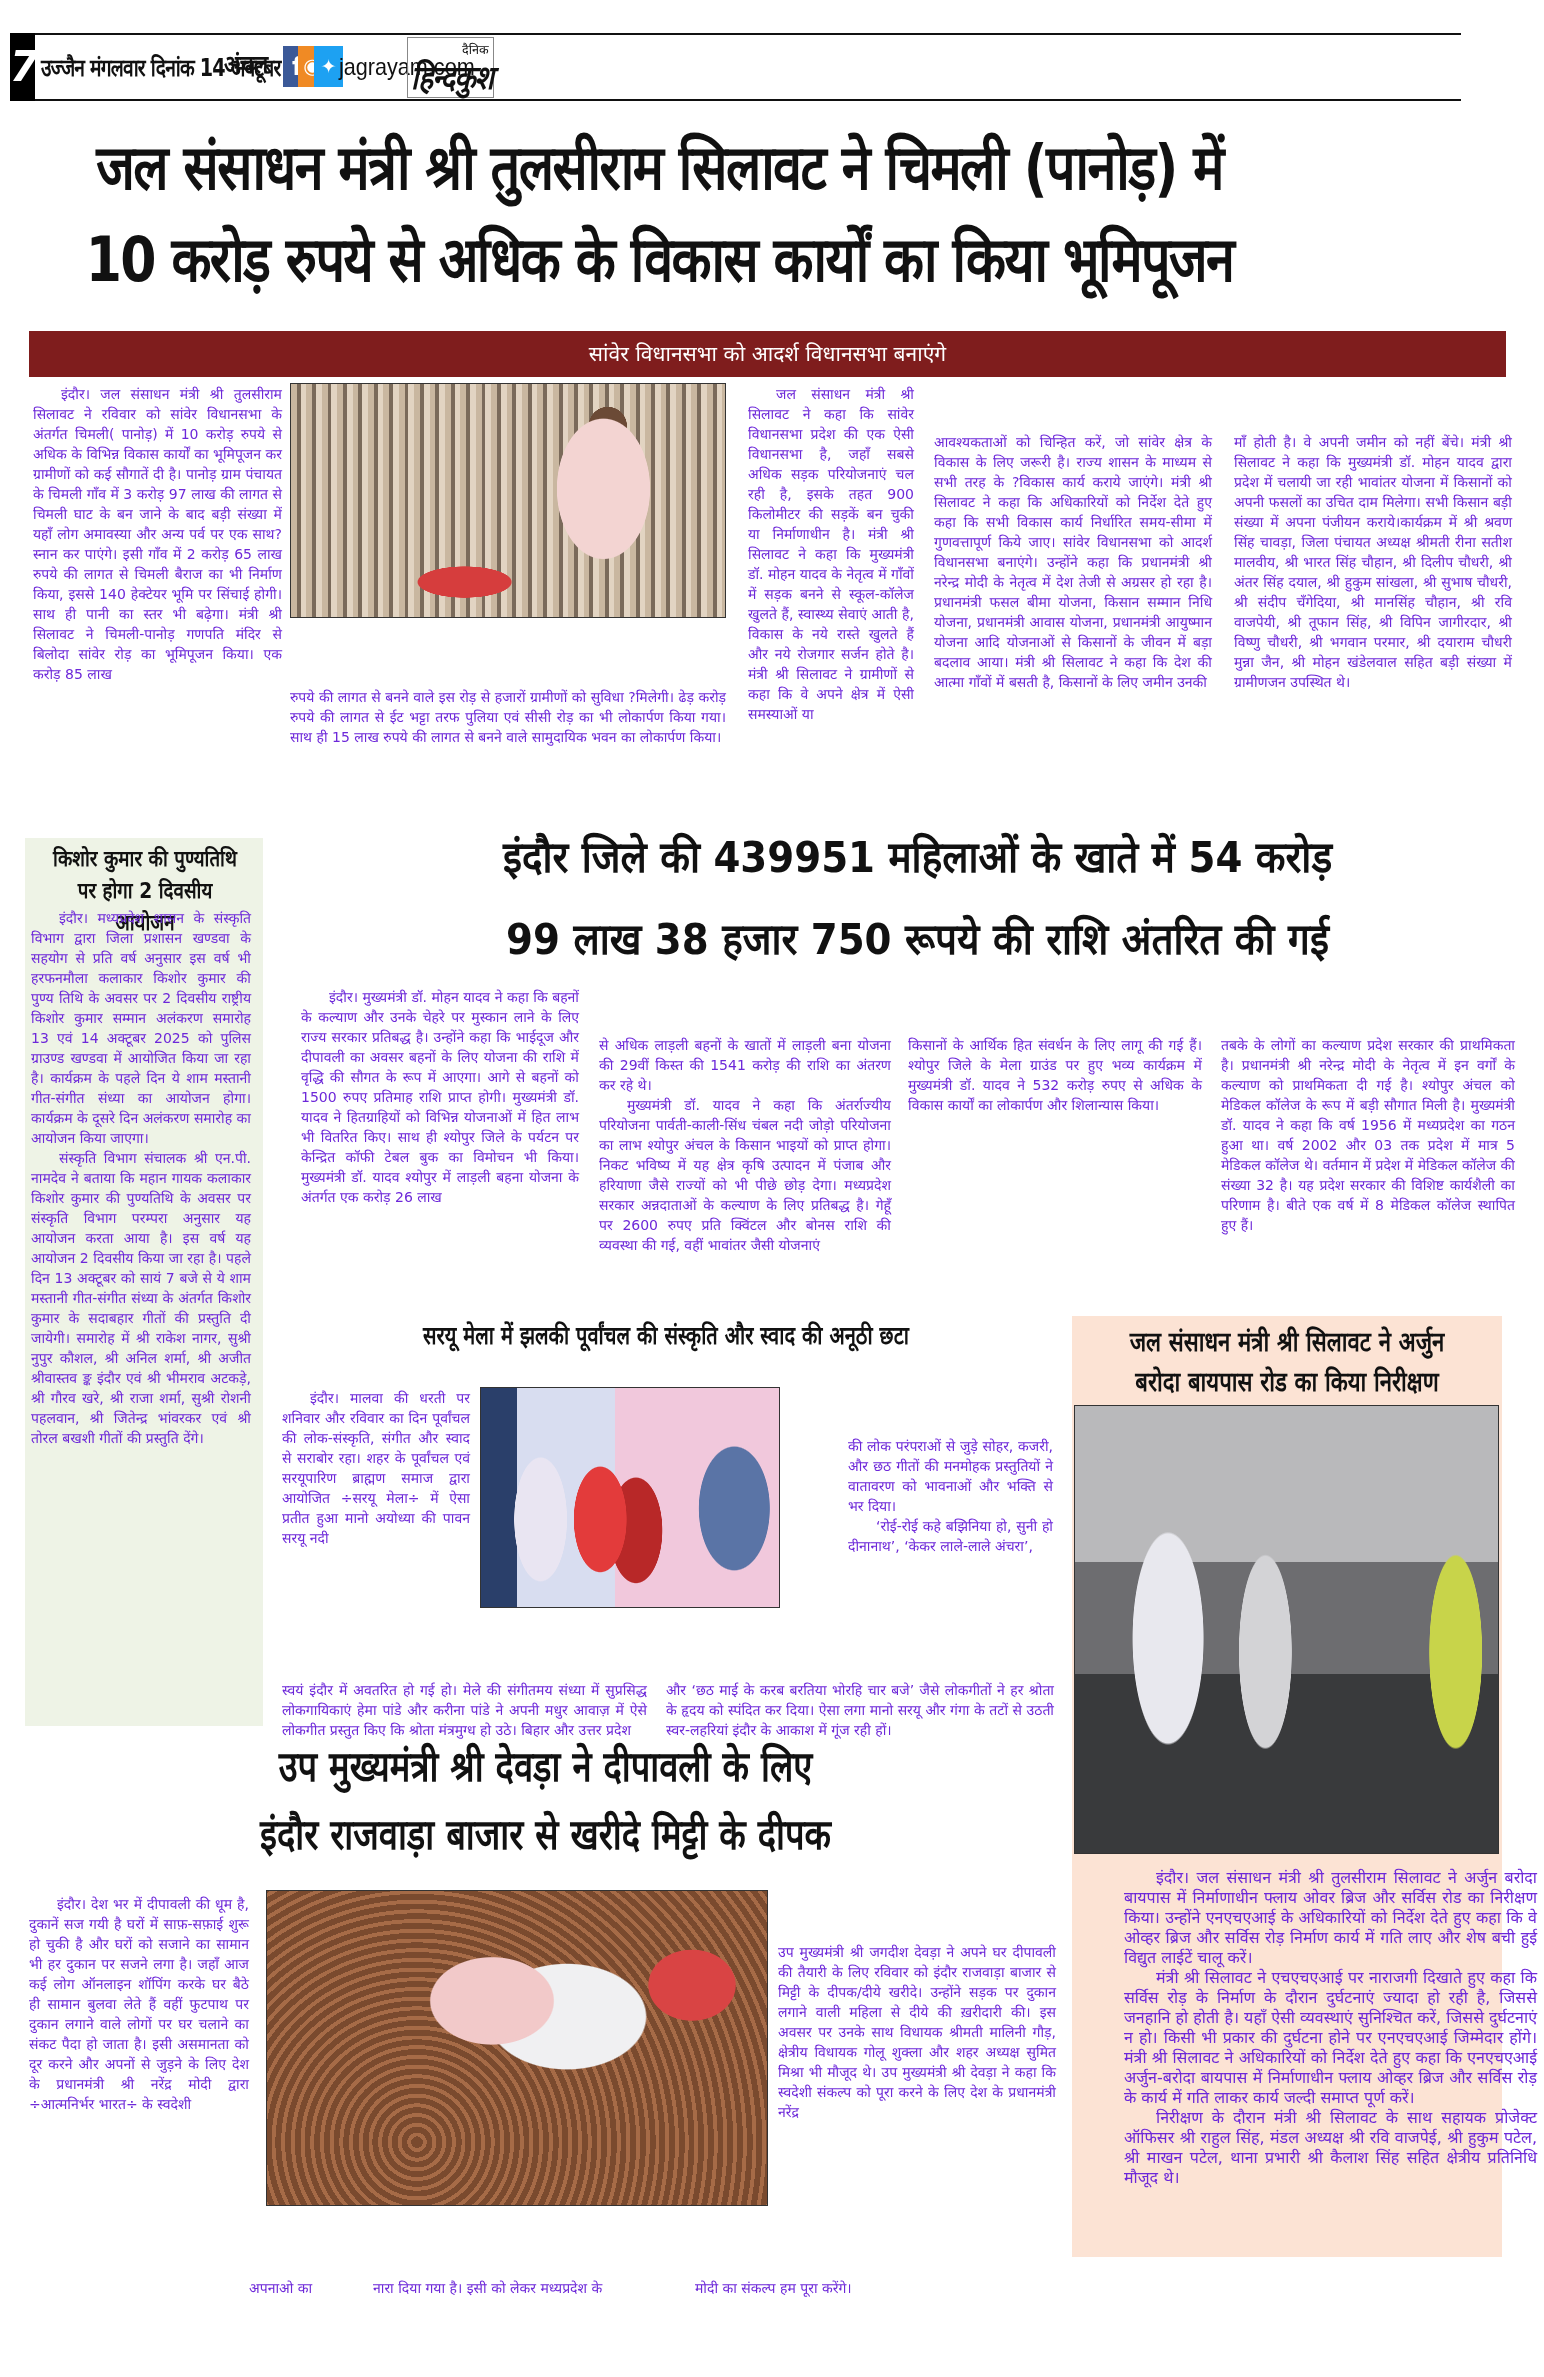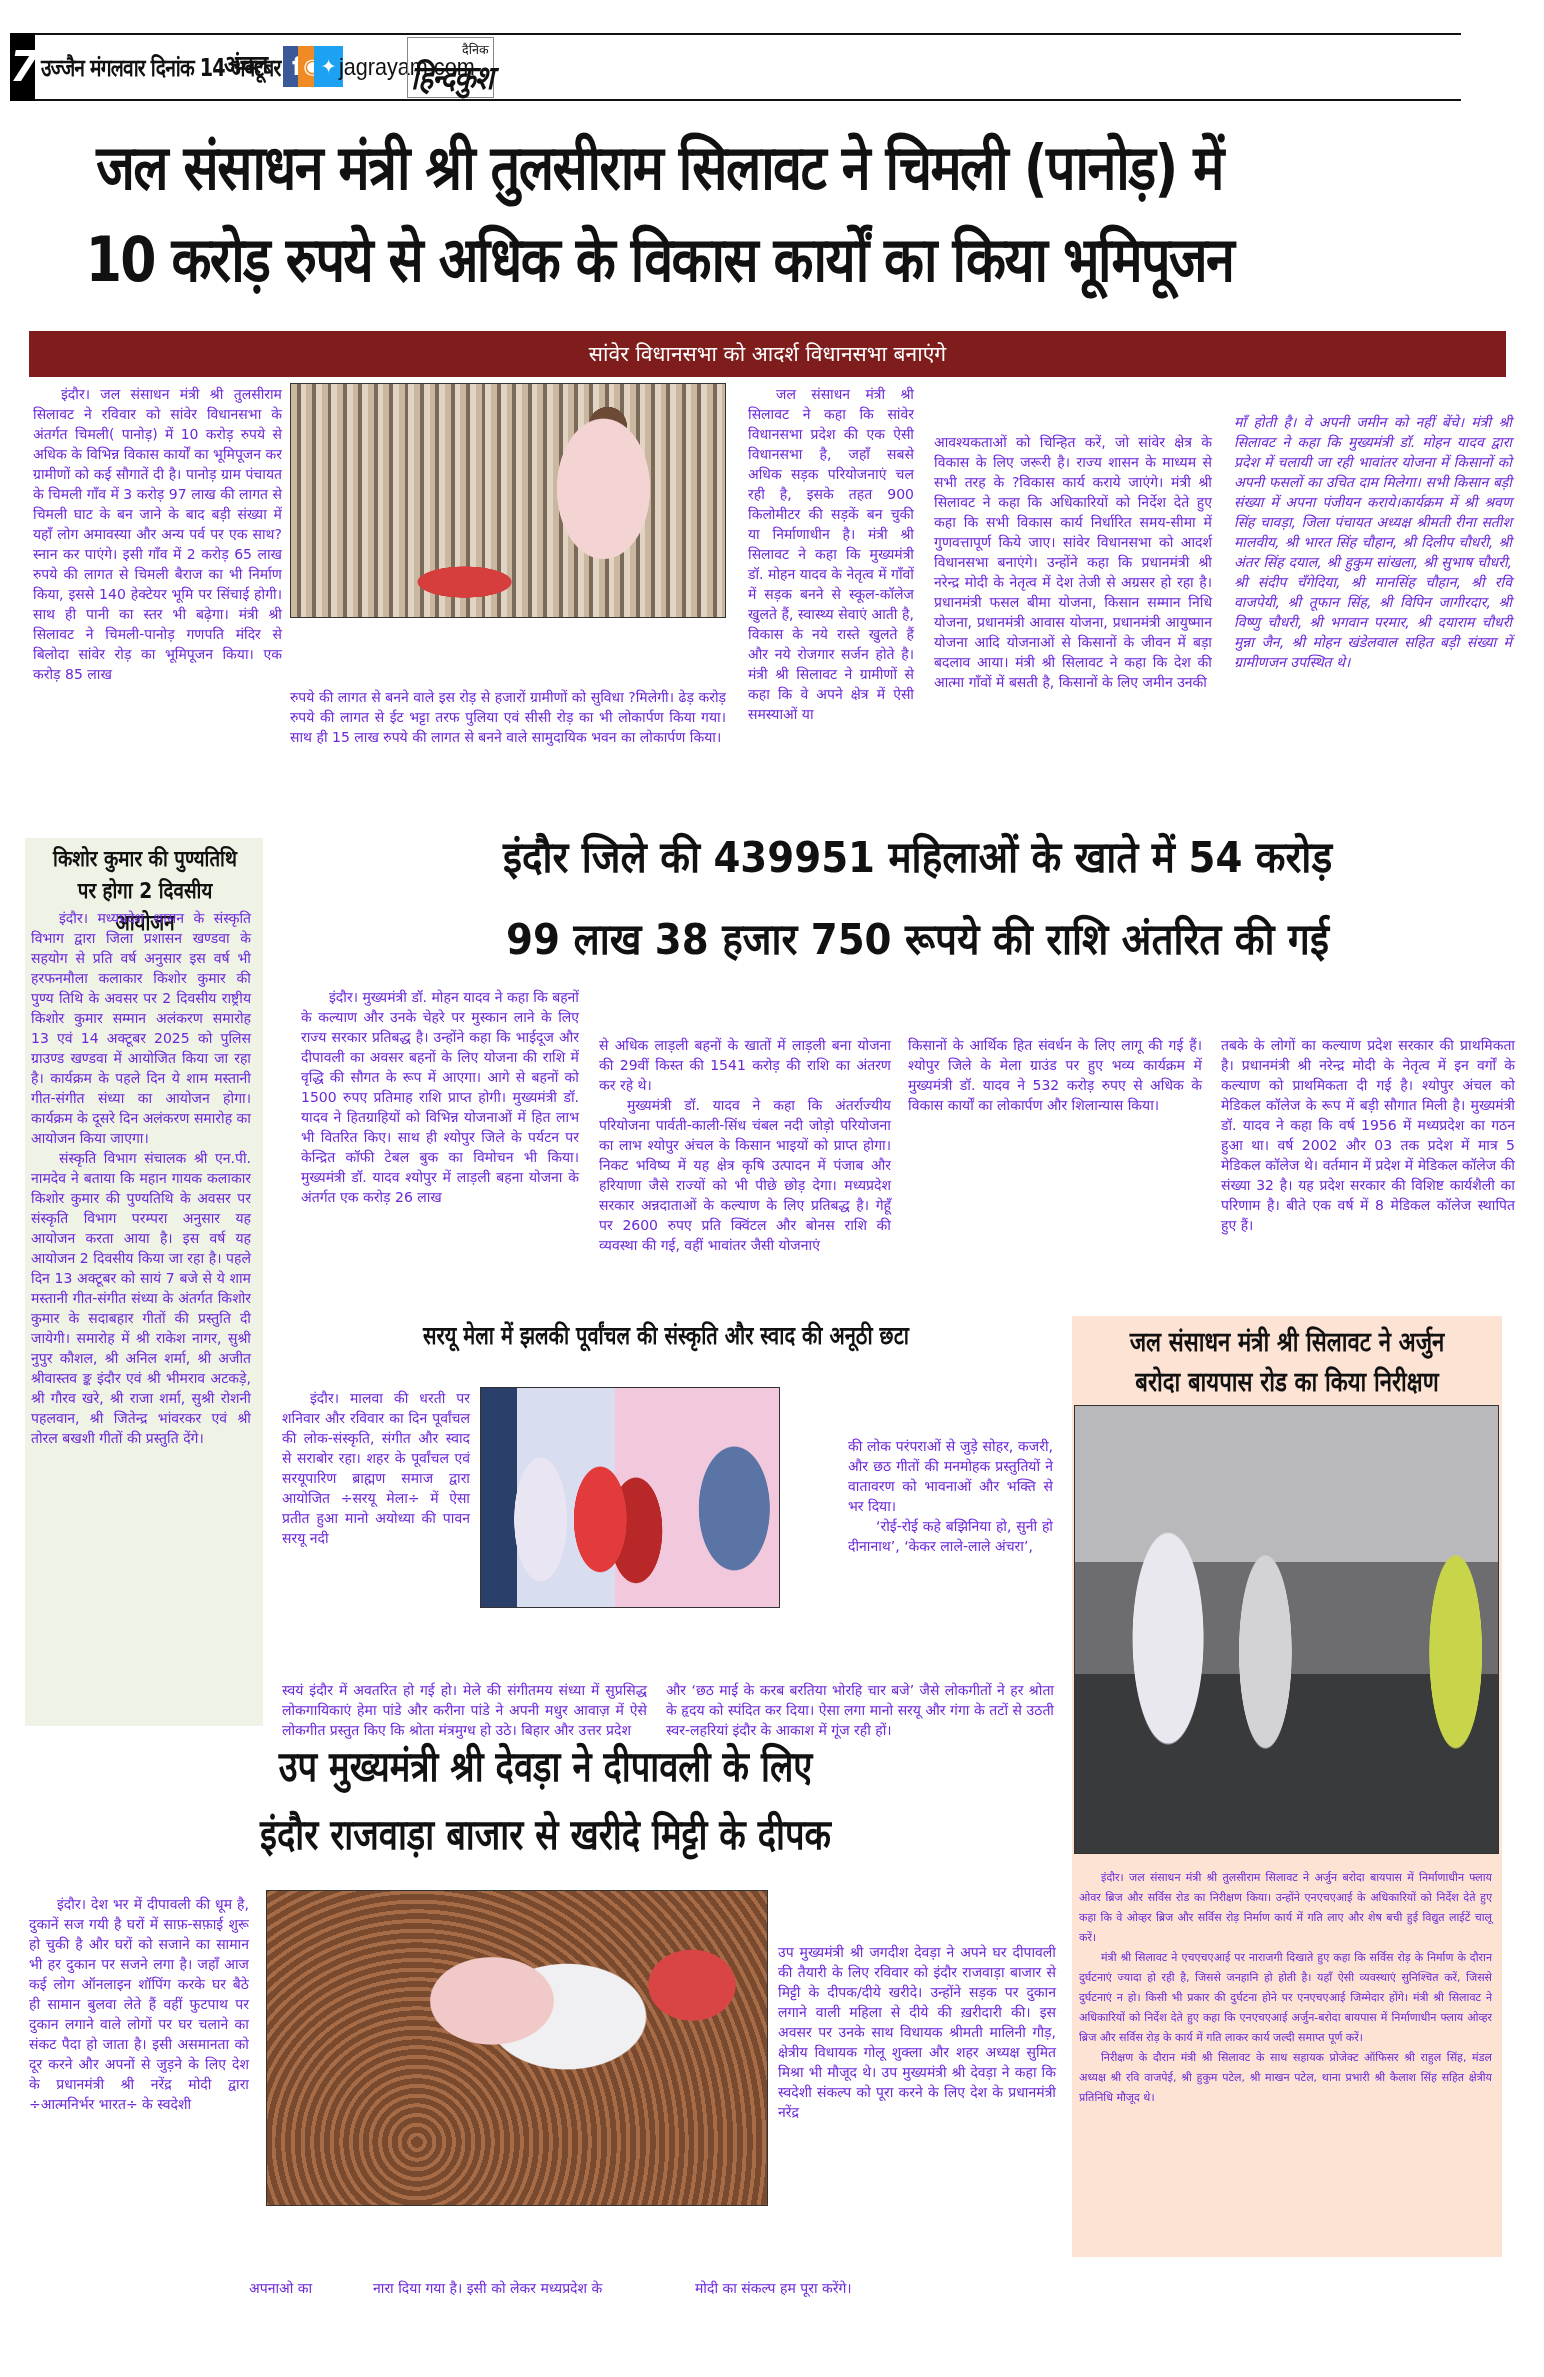--- a/index.html
+++ b/index.html
@@ -97,21 +97,21 @@
 <div class="photo photo-rally"></div>
 <div class="col" style="left:290px; top:639px; width:436px;">
   <p class="noind">रुपये की लागत से बनने वाले इस रोड़ से हजारों ग्रामीणों को सुविधा ?मिलेगी। ढेड़ करोड़ रुपये की लागत से ईट भट्टा तरफ पुलिया एवं सीसी रोड़ का भी लोकार्पण किया गया। साथ ही 15 लाख रुपये की लागत से बनने वाले सामुदायिक भवन का लोकार्पण किया।</p>
 </div>
 <div class="col" style="left:748px; top:384px; width:166px;">
   <p>जल संसाधन मंत्री श्री सिलावट ने कहा कि सांवेर विधानसभा प्रदेश की एक ऐसी विधानसभा है, जहाँ सबसे अधिक सड़क परियोजनाएं चल रही है, इसके तहत 900 किलोमीटर की सड़कें बन चुकी या निर्माणाधीन है। मंत्री श्री सिलावट ने कहा कि मुख्यमंत्री डॉ. मोहन यादव के नेतृत्व में गाँवों में सड़क बनने से स्कूल-कॉलेज खुलते हैं, स्वास्थ्य सेवाएं आती है, विकास के नये रास्ते खुलते हैं और नये रोजगार सर्जन होते है। मंत्री श्री सिलावट ने ग्रामीणों से कहा कि वे अपने क्षेत्र में ऐसी समस्याओं या</p>
 </div>
 <div class="col" style="left:934px; top:384px; width:278px;">
   <p class="noind">आवश्यकताओं को चिन्हित करें, जो सांवेर क्षेत्र के विकास के लिए जरूरी है। राज्य शासन के माध्यम से सभी तरह के ?विकास कार्य कराये जाएंगे। मंत्री श्री सिलावट ने कहा कि अधिकारियों को निर्देश देते हुए कहा कि सभी विकास कार्य निर्धारित समय-सीमा में गुणवत्तापूर्ण किये जाए। सांवेर विधानसभा को आदर्श विधानसभा बनाएंगे। उन्होंने कहा कि प्रधानमंत्री श्री नरेन्द्र मोदी के नेतृत्व में देश तेजी से अग्रसर हो रहा है। प्रधानमंत्री फसल बीमा योजना, किसान सम्मान निधि योजना, प्रधानमंत्री आवास योजना, प्रधानमंत्री आयुष्मान योजना आदि योजनाओं से किसानों के जीवन में बड़ा बदलाव आया। मंत्री श्री सिलावट ने कहा कि देश की आत्मा गाँवों में बसती है, किसानों के लिए जमीन उनकी</p>
 </div>
-<div class="col" style="left:1234px; top:364px; width:278px;font-style:italic;">
+<div class="col" style="left:1234px; top:384px; width:278px;">
   <p class="noind">माँ होती है। वे अपनी जमीन को नहीं बेंचे। मंत्री श्री सिलावट ने कहा कि मुख्यमंत्री डॉ. मोहन यादव द्वारा प्रदेश में चलायी जा रही भावांतर योजना में किसानों को अपनी फसलों का उचित दाम मिलेगा। सभी किसान बड़ी संख्या में अपना पंजीयन कराये।कार्यक्रम में श्री श्रवण सिंह चावड़ा, जिला पंचायत अध्यक्ष श्रीमती रीना सतीश मालवीय, श्री भारत सिंह चौहान, श्री दिलीप चौधरी, श्री अंतर सिंह दयाल, श्री हुकुम सांखला, श्री सुभाष चौधरी, श्री संदीप चँगेदिया, श्री मानसिंह चौहान, श्री रवि वाजपेयी, श्री तूफान सिंह, श्री विपिन जागीरदार, श्री विष्णु चौधरी, श्री भगवान परमार, श्री दयाराम चौधरी मुन्ना जैन, श्री मोहन खंडेलवाल सहित बड़ी संख्या में ग्रामीणजन उपस्थित थे।</p>
 </div>
 
 <div class="abs sidebar-green"></div>
 <div class="abs side-h">किशोर कुमार की पुण्यतिथि पर होगा 2 दिवसीय आयोजन</div>
 <div class="col" style="left:31px; top:908px; width:220px;">
   <p>इंदौर। मध्यप्रदेश शासन के संस्कृति विभाग द्वारा जिला प्रशासन खण्डवा के सहयोग से प्रति वर्ष अनुसार इस वर्ष भी हरफनमौला कलाकार किशोर कुमार की पुण्य तिथि के अवसर पर 2 दिवसीय राष्ट्रीय किशोर कुमार सम्मान अलंकरण समारोह 13 एवं 14 अक्टूबर 2025 को पुलिस ग्राउण्ड खण्डवा में आयोजित किया जा रहा है। कार्यक्रम के पहले दिन ये शाम मस्तानी गीत-संगीत संध्या का आयोजन होगा। कार्यक्रम के दूसरे दिन अलंकरण समारोह का आयोजन किया जाएगा।</p>
   <p>संस्कृति विभाग संचालक श्री एन.पी. नामदेव ने बताया कि महान गायक कलाकार किशोर कुमार की पुण्यतिथि के अवसर पर संस्कृति विभाग परम्परा अनुसार यह आयोजन करता आया है। इस वर्ष यह आयोजन 2 दिवसीय किया जा रहा है। पहले दिन 13 अक्टूबर को सायं 7 बजे से ये शाम मस्तानी गीत-संगीत संध्या के अंतर्गत किशोर कुमार के सदाबहार गीतों की प्रस्तुति दी जायेगी। समारोह में श्री राकेश नागर, सुश्री नुपुर कौशल, श्री अनिल शर्मा, श्री अजीत श्रीवास्तव ङ्क इंदौर एवं श्री भीमराव अटकड़े, श्री गौरव खरे, श्री राजा शर्मा, सुश्री रोशनी पहलवान, श्री जितेन्द्र भांवरकर एवं श्री तोरल बखशी गीतों की प्रस्तुति देंगे।</p>
 </div>
 
@@ -145,21 +145,21 @@
   <p class="noind">स्वयं इंदौर में अवतरित हो गई हो। मेले की संगीतमय संध्या में सुप्रसिद्ध लोकगायिकाएं हेमा पांडे और करीना पांडे ने अपनी मधुर आवाज़ में ऐसे लोकगीत प्रस्तुत किए कि श्रोता मंत्रमुग्ध हो उठे। बिहार और उत्तर प्रदेश</p>
 </div>
 <div class="col" style="left:666px; top:1632px; width:388px;">
   <p class="noind">और ‘छठ माई के करब बरतिया भोरहि चार बजे’ जैसे लोकगीतों ने हर श्रोता के हृदय को स्पंदित कर दिया। ऐसा लगा मानो सरयू और गंगा के तटों से उठती स्वर-लहरियां इंदौर के आकाश में गूंज रही हों।</p>
 </div>
 
 <div class="abs peach-box"></div>
 <div class="abs h4">जल संसाधन मंत्री श्री सिलावट ने अर्जुन</div>
 <div class="abs h4" style="top:1361px">बरोदा बायपास रोड का किया निरीक्षण</div>
 <div class="photo photo-road"></div>
-<div class="col" style="left:1079px; top:1868px; width:413px; font-size:11px;">
+<div class="col" style="left:1124px; top:1868px; width:413px; font-size:16px;">
   <p>इंदौर। जल संसाधन मंत्री श्री तुलसीराम सिलावट ने अर्जुन बरोदा बायपास में निर्माणाधीन फ्लाय ओवर ब्रिज और सर्विस रोड का निरीक्षण किया। उन्होंने एनएचएआई के अधिकारियों को निर्देश देते हुए कहा कि वे ओव्हर ब्रिज और सर्विस रोड़ निर्माण कार्य में गति लाए और शेष बची हुई विद्युत लाईटें चालू करें।</p>
   <p>मंत्री श्री सिलावट ने एचएचएआई पर नाराजगी दिखाते हुए कहा कि सर्विस रोड़ के निर्माण के दौरान दुर्घटनाएं ज्यादा हो रही है, जिससे जनहानि हो होती है। यहाँ ऐसी व्यवस्थाएं सुनिश्चित करें, जिससे दुर्घटनाएं न हो। किसी भी प्रकार की दुर्घटना होने पर एनएचएआई जिम्मेदार होंगे। मंत्री श्री सिलावट ने अधिकारियों को निर्देश देते हुए कहा कि एनएचएआई अर्जुन-बरोदा बायपास में निर्माणाधीन फ्लाय ओव्हर ब्रिज और सर्विस रोड़ के कार्य में गति लाकर कार्य जल्दी समाप्त पूर्ण करें।</p>
   <p>निरीक्षण के दौरान मंत्री श्री सिलावट के साथ सहायक प्रोजेक्ट ऑफिसर श्री राहुल सिंह, मंडल अध्यक्ष श्री रवि वाजपेई, श्री हुकुम पटेल, श्री माखन पटेल, थाना प्रभारी श्री कैलाश सिंह सहित क्षेत्रीय प्रतिनिधि मौजूद थे।</p>
 </div>
 
 <div class="abs h5" style="top:1738px">उप मुख्यमंत्री श्री देवड़ा ने दीपावली के लिए</div>
 <div class="abs h5" style="top:1806px">इंदौर राजवाड़ा बाजार से खरीदे मिट्टी के दीपक</div>
 <div class="col" style="left:29px; top:1894px; width:220px;">
   <p>इंदौर। देश भर में दीपावली की धूम है, दुकानें सज गयी है घरों में साफ़-सफ़ाई शुरू हो चुकी है और घरों को सजाने का सामान भी हर दुकान पर सजने लगा है। जहाँ आज कई लोग ऑनलाइन शॉपिंग करके घर बैठे ही सामान बुलवा लेते हैं वहीं फुटपाथ पर दुकान लगाने वाले लोगों पर घर चलाने का संकट पैदा हो जाता है। इसी असमानता को दूर करने और अपनों से जुड़ने के लिए देश के प्रधानमंत्री श्री नरेंद्र मोदी द्वारा ÷आत्मनिर्भर भारत÷ के स्वदेशी</p>
 </div>

